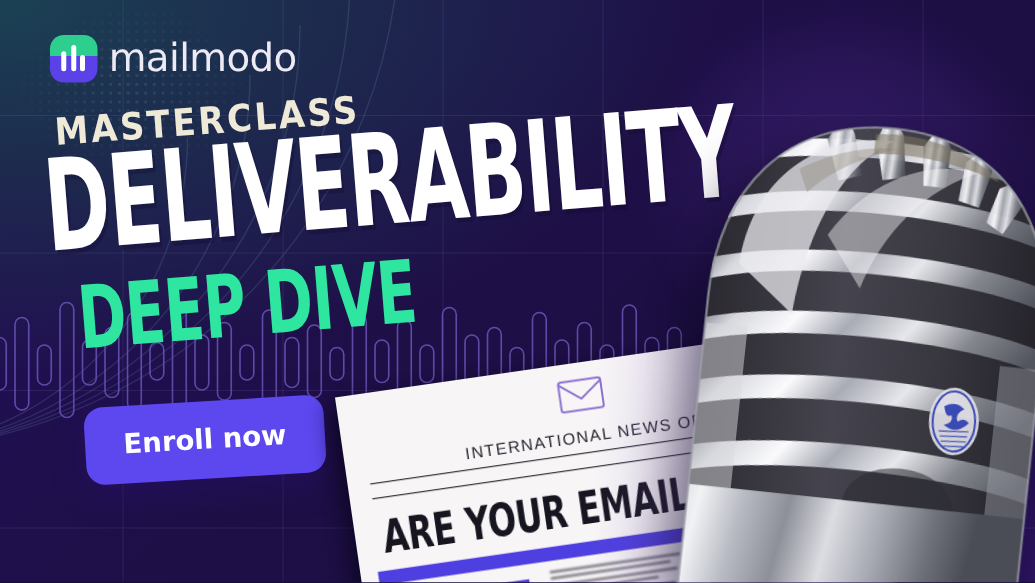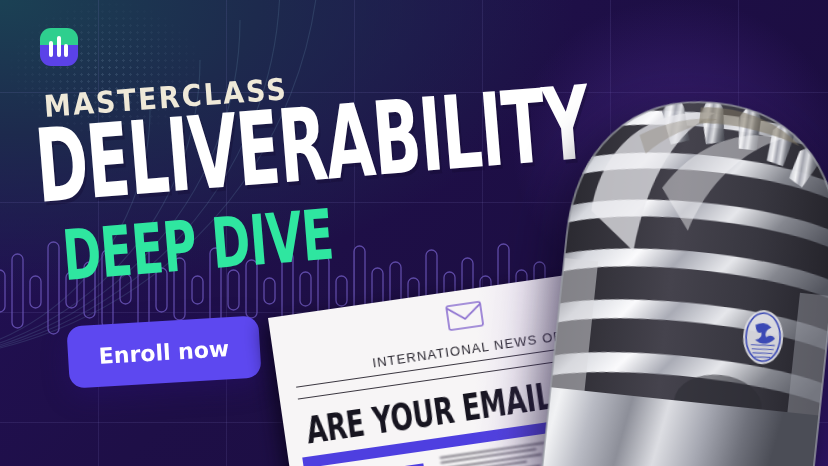--- a/index.html
+++ b/index.html
@@ -242,20 +242,21 @@
       <rect x="634" y="44" width="11" height="28" rx="5.5"></rect>
     </g>
   </svg>
 
   <div class="logo">
     <div class="logo-mark">
       <i></i>
         <i></i>
         <i></i>
     </div>
+    <div class="logo-word">mailmodo</div>
   </div>
 
   <div class="kicker">MASTERCLASS</div>
   <div class="title">DELIVERABILITY</div>
   <div class="subtitle">DEEP DIVE</div>
 
   <button class="cta">Enroll now</button>
 
   <div class="paper-wrap">
     <div class="paper">

